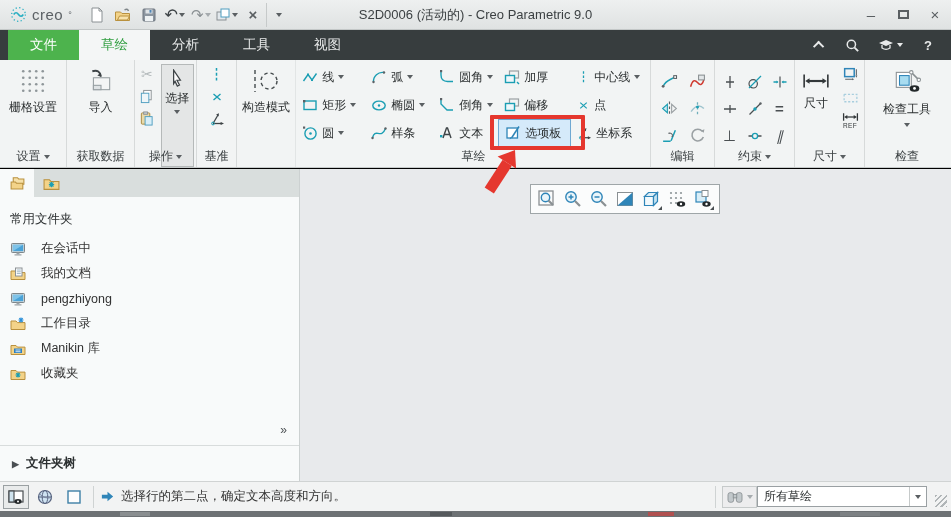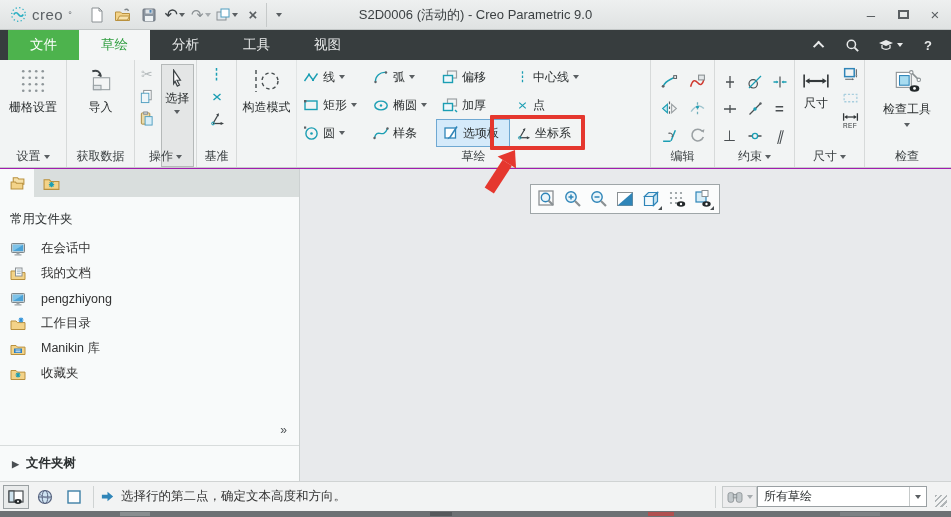--- a/index.html
+++ b/index.html
@@ -1,17 +1,17 @@
 <!DOCTYPE html>
 <html><head>
 <meta charset="utf-8">
 <style>
   * { margin:0; padding:0; box-sizing:border-box; }
   html,body { font-family:"Liberation Sans", sans-serif; }
-  #win { position:relative; width:951px; height:517px; background:#a21caf; overflow:hidden;
+  #win { position:relative; width:951px; height:517px; background:#000000; overflow:hidden;
          font-family:"Liberation Sans", sans-serif; color:#2b2f30; }
   svg.ic { display:block; }
   .car { display:inline-block; width:0; height:0; border-left:3.5px solid transparent;
          border-right:3.5px solid transparent; border-top:4px solid #5a5f62; vertical-align:middle; }
 
   
   #titlebar { position:absolute; left:0; top:0; width:951px; height:30px;
     background:linear-gradient(#eef0f0,#dfe2e2); border-bottom:1px solid #c3c7c7;
     display:flex; align-items:center; }
   #logo { display:flex; align-items:center; gap:5px; padding:0 12px 0 10px; }
@@ -646,32 +646,54 @@
             <span>椭圆</span>
             <span class="car"></span>
           </div>
         <div class="toolrow">
             <svg class="ic" width="16" height="16">
               <use href="#s-spline"></use>
             </svg>
             <span>样条</span>
           </div>
       </div>
+      <div class="tcol" style="width:66px">
+        <div class="toolrow">
+            <svg class="ic" width="16" height="16">
+              <use href="#s-fillet"></use>
+            </svg>
+            <span>圆角</span>
+            <span class="car"></span>
+          </div>
+        <div class="toolrow">
+            <svg class="ic" width="16" height="16">
+              <use href="#s-chamfer"></use>
+            </svg>
+            <span>倒角</span>
+            <span class="car"></span>
+          </div>
+        <div class="toolrow">
+            <svg class="ic" width="16" height="16">
+              <use href="#s-text"></use>
+            </svg>
+            <span>文本</span>
+          </div>
+      </div>
       <div class="tcol" style="width:74px">
         <div class="toolrow">
             <svg class="ic" width="16" height="16">
+              <use href="#s-thicken"></use>
+            </svg>
+            <span>加厚</span>
+          </div>
+        <div class="toolrow">
+            <svg class="ic" width="16" height="16">
               <use href="#s-offset"></use>
             </svg>
             <span>偏移</span>
-          </div>
-        <div class="toolrow">
-            <svg class="ic" width="16" height="16">
-              <use href="#s-thicken"></use>
-            </svg>
-            <span>加厚</span>
           </div>
         <div class="toolrow hl">
             <svg class="ic" width="16" height="16">
               <use href="#s-palette"></use>
             </svg>
             <span>选项板</span>
           </div>
       </div>
       <div class="tcol" style="width:80px">
         <div class="toolrow">

